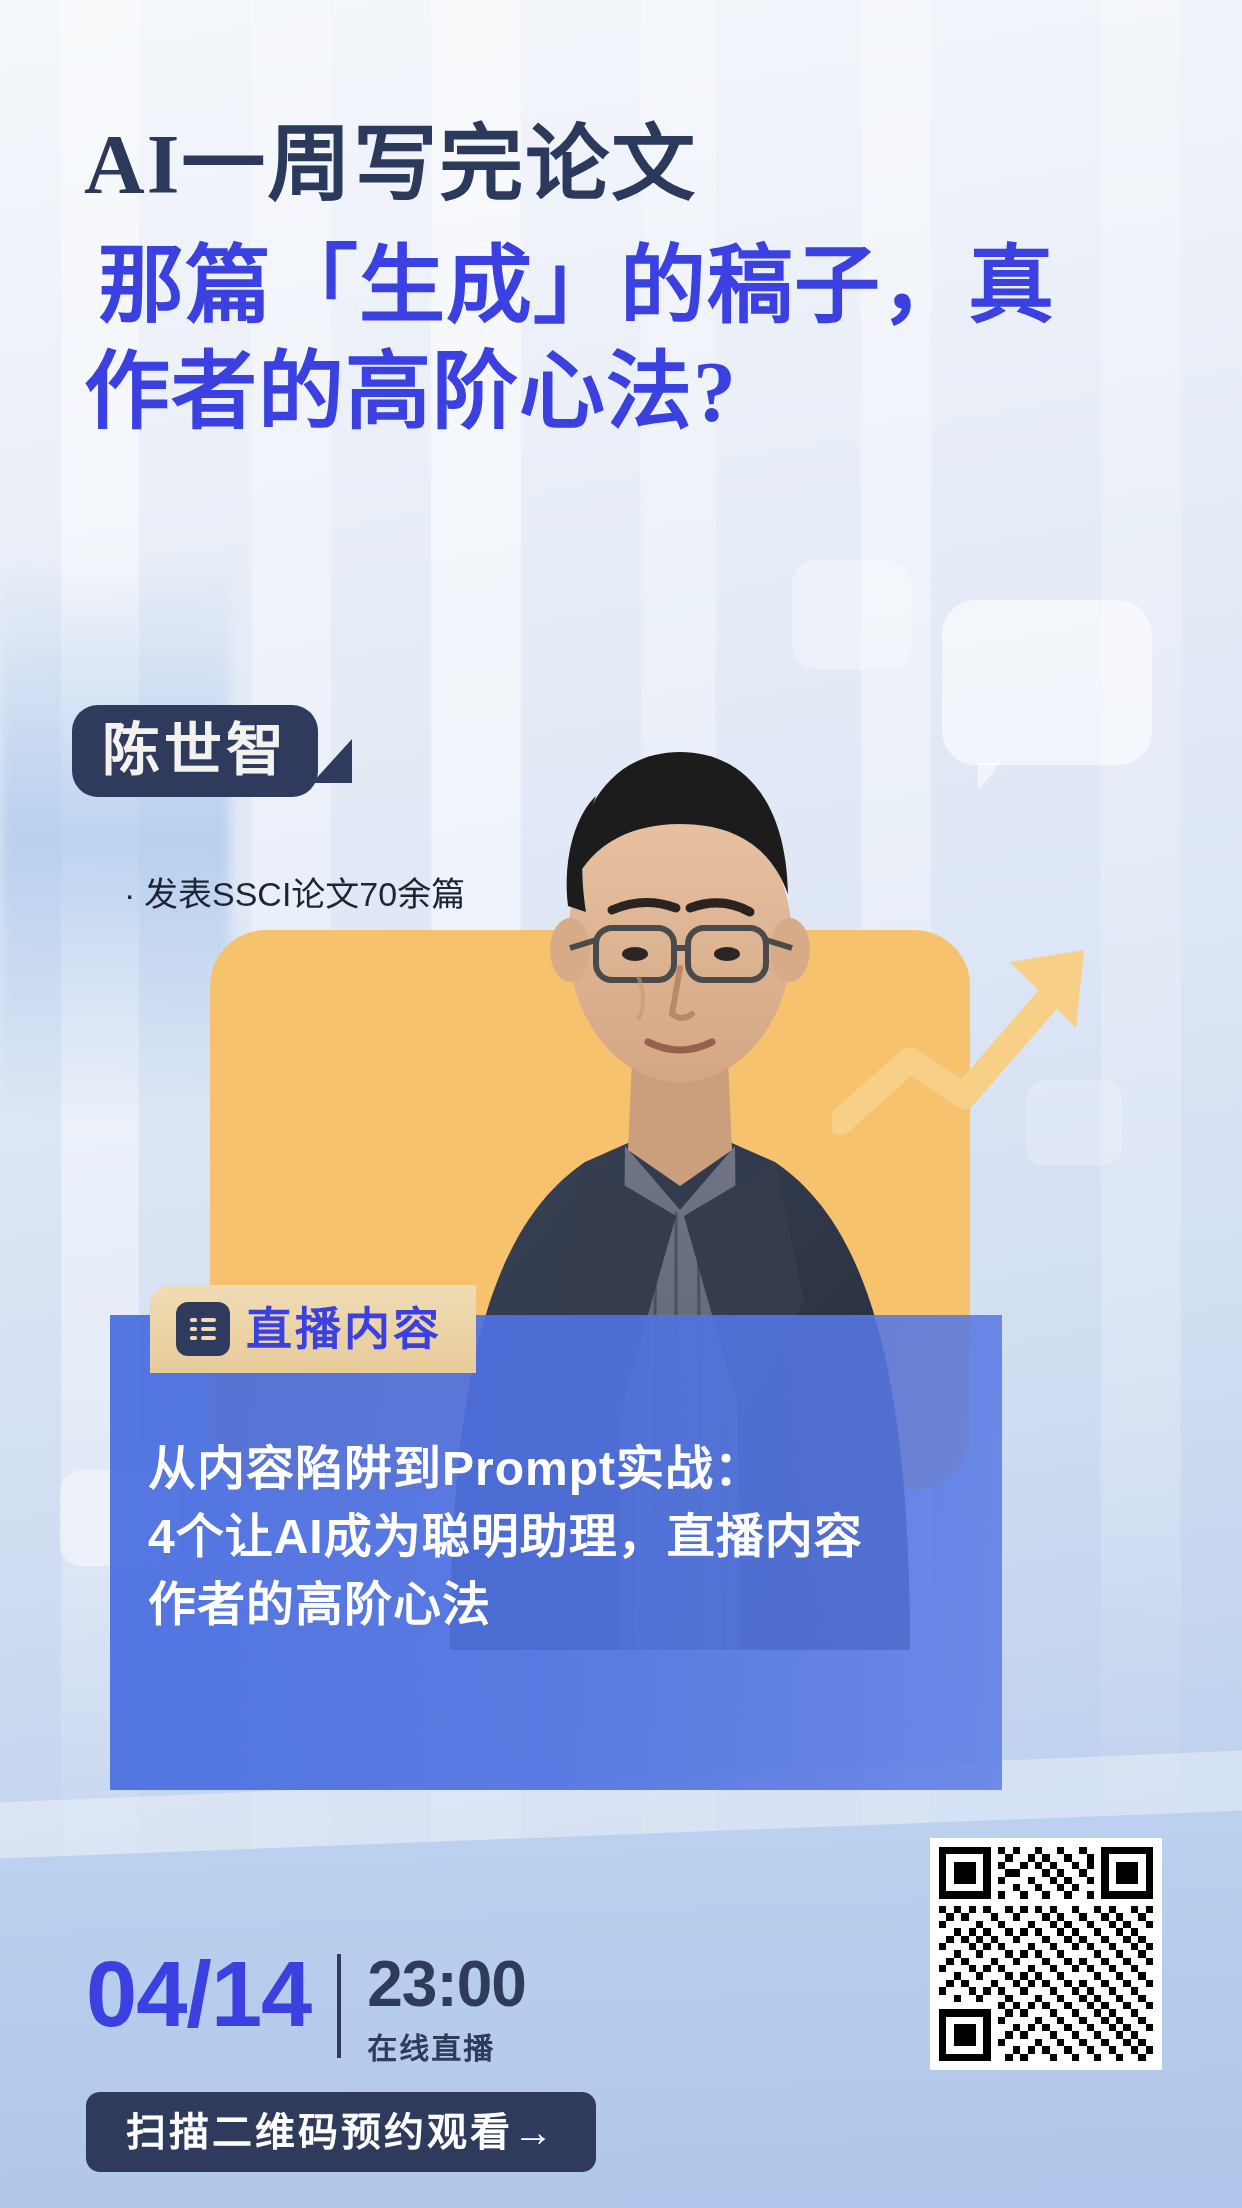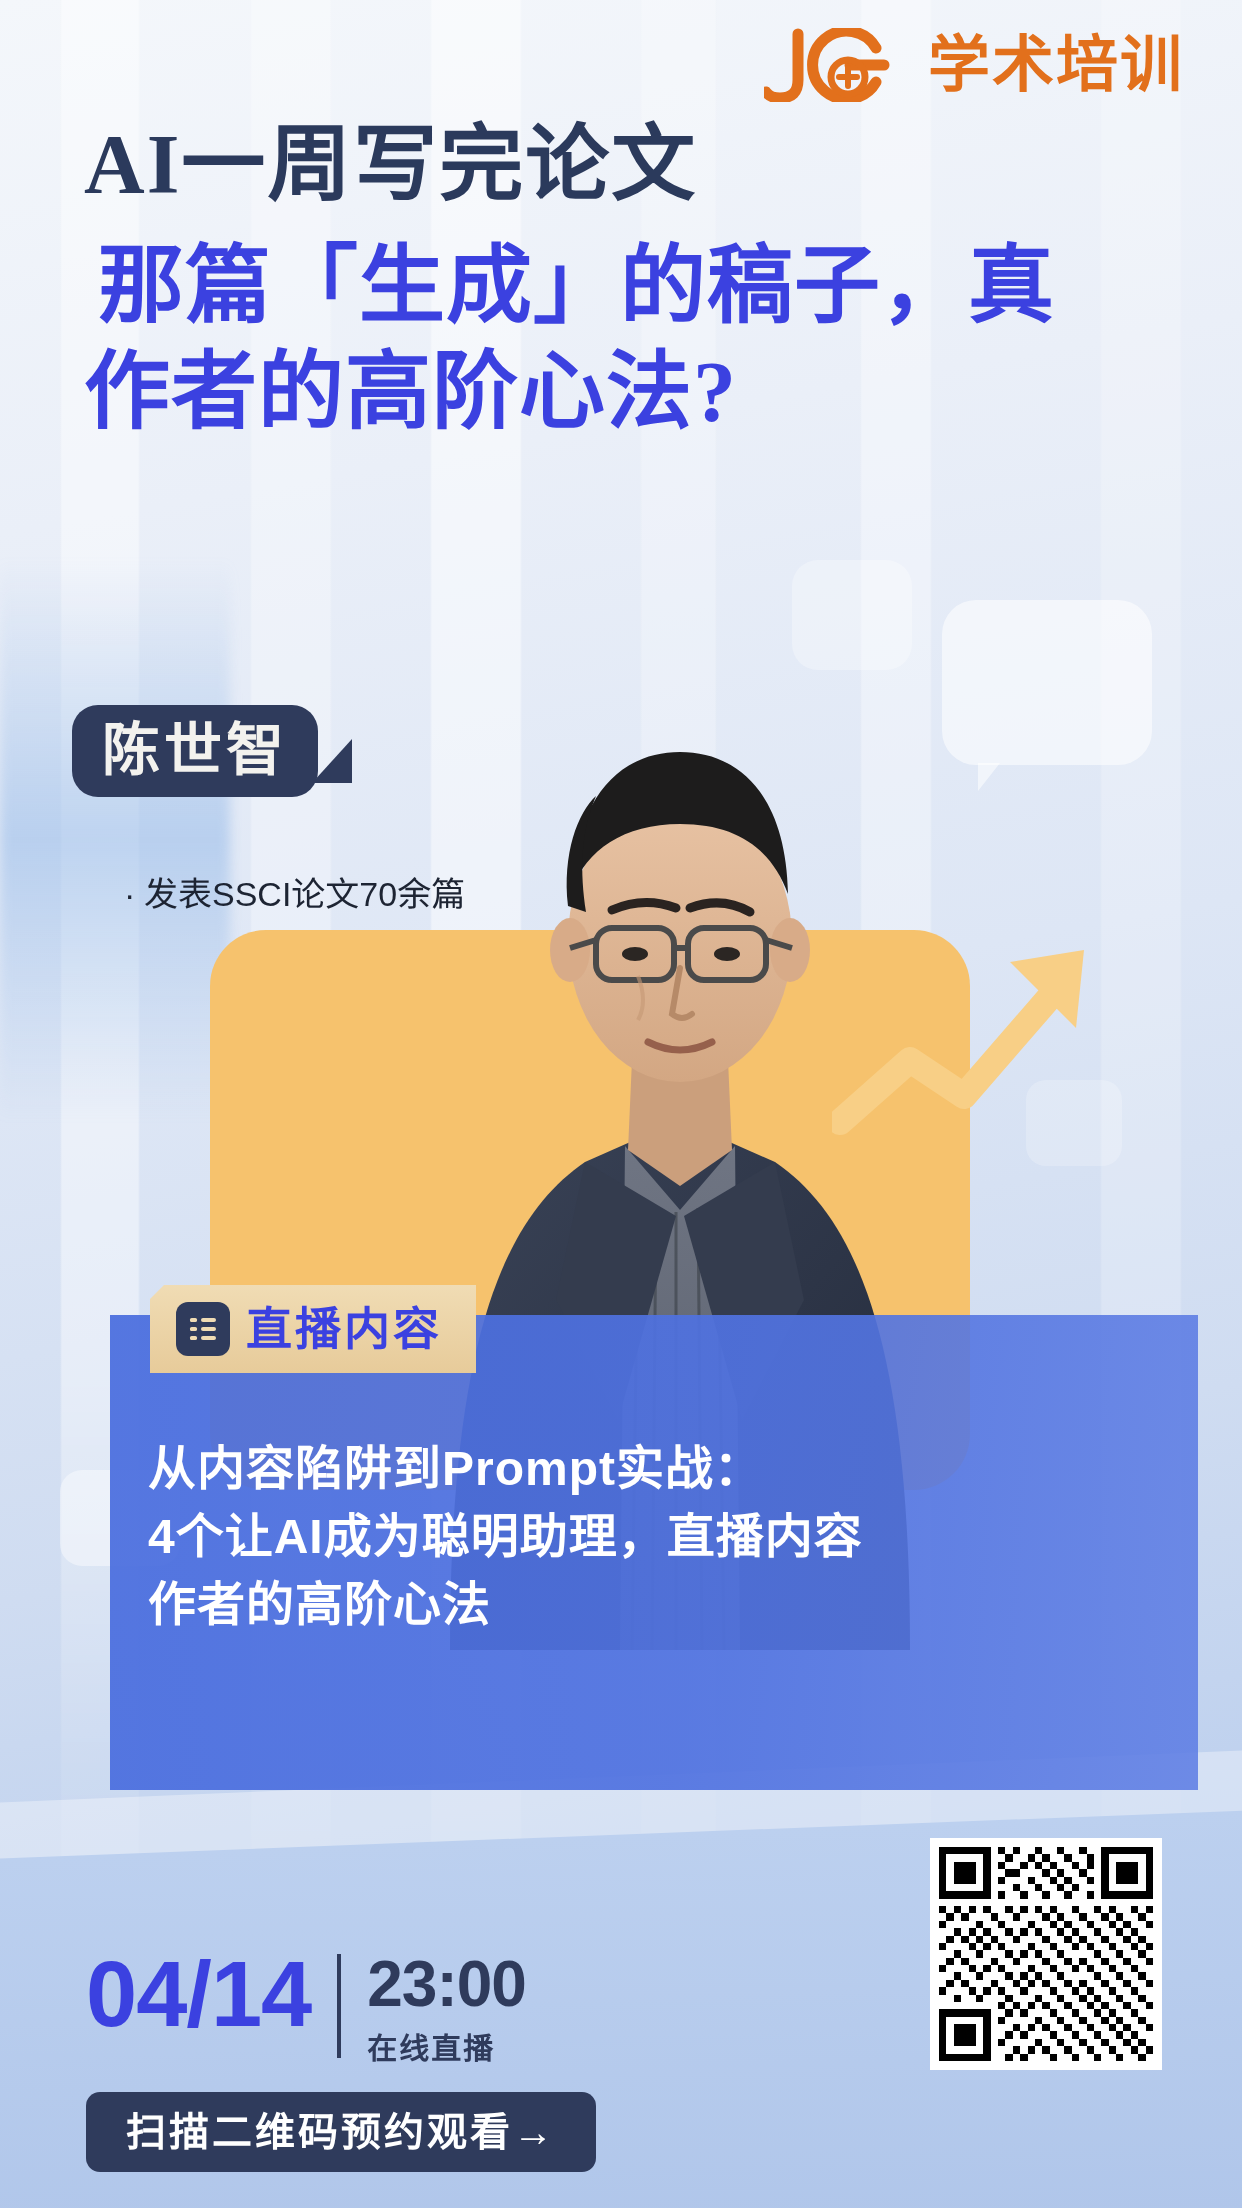--- a/index.html
+++ b/index.html
@@ -77,21 +77,21 @@
   .name-badge{position:absolute;left:72px;top:705px;
     background:#2f3b5c;color:#f3f2ee;border-radius:26px;
     padding:16px 30px 18px;font-size:58px;font-weight:700;letter-spacing:4px;line-height:1;}
   .name-badge:after{content:"";position:absolute;right:-34px;top:34px;
     border-width:0 0 44px 40px;border-style:solid;border-color:transparent transparent #2f3b5c transparent;}
   .creds{position:absolute;left:84px;top:835px;color:#1d2433;font-size:34px;line-height:1.52;font-weight:500;}
   .creds li{list-style:none;}
   .creds .dot{display:inline-block;width:20px;}
 
   
-  .content-panel{position:absolute;left:110px;top:1315px;width:1088px;height:475px;
+  .content-panel{position:absolute;left:110px;top:1315px;width:892px;height:475px;
     background:linear-gradient(100deg,rgba(72,108,222,.92) 0%,rgba(80,114,224,.92) 55%,rgba(92,124,228,.86) 100%);}
   .ribbon{position:absolute;left:40px;top:-30px;height:88px;display:flex;align-items:center;gap:16px;
     padding:0 34px 0 26px;
     background:linear-gradient(180deg,#f0dcb4 0%,#e7cb9a 100%);
     clip-path:polygon(14px 0,100% 0,100% 100%,0 100%,0 14px);
     box-shadow:0 4px 10px rgba(0,0,0,.12);}
   .ribbon .ic{width:54px;height:54px;border-radius:12px;background:#2f3b5c;
     display:flex;align-items:center;justify-content:center;}
   .ribbon .label{font-size:46px;font-weight:700;color:#3b41e0;letter-spacing:3px;line-height:1;}
   .topic{position:absolute;left:38px;top:120px;right:30px;
@@ -193,33 +193,20 @@
         <path d="M258 556 q10 26 0 44" stroke="#c59774" stroke-width="4" fill="none" opacity=".6"></path>
       </g>
     </svg>
   </div>
 
   <div class="bubble b3"></div>
 
   <div class="tilt-panel-2"></div>
   <div class="tilt-panel"></div>
 
-  <div class="logo">
-    <span class="mark">
-      <svg width="150" height="74" viewBox="0 0 150 74">
-        <path d="M34 6 L34 52 Q34 70 16 70 Q6 70 2 64" fill="none" stroke="#e2701c" stroke-width="11" stroke-linecap="round"></path>
-        <path d="M112 20 A34 34 0 1 0 112 54" fill="none" stroke="#e2701c" stroke-width="11" stroke-linecap="round"></path>
-        <line x1="86" y1="37" x2="120" y2="37" stroke="#e2701c" stroke-width="11" stroke-linecap="round"></line>
-        <circle cx="84" cy="49" r="17" fill="none" stroke="#e2701c" stroke-width="7"></circle>
-        <line x1="84" y1="40" x2="84" y2="58" stroke="#e2701c" stroke-width="6" stroke-linecap="round"></line>
-        <line x1="75" y1="49" x2="93" y2="49" stroke="#e2701c" stroke-width="6" stroke-linecap="round"></line>
-      </svg>
-    </span>
-    <span class="word">学术培训</span>
-  </div>
 
   <div class="headline">
     <div class="h-line1">AI一周写完论文</div>
     <div class="h-line2">那篇「生成」的稿子，真</div>
     <div class="h-line3">作者的高阶心法?</div>
   </div>
 
   <div class="name-badge">陈世智</div>
   <ul class="creds">
     <li><span class="dot">·</span><span>发表SSCI论文70余篇</span></li>

